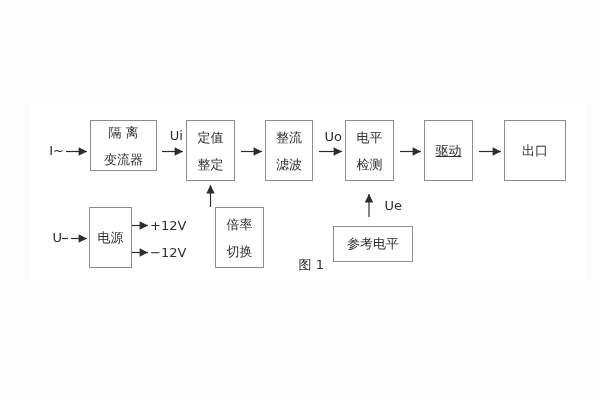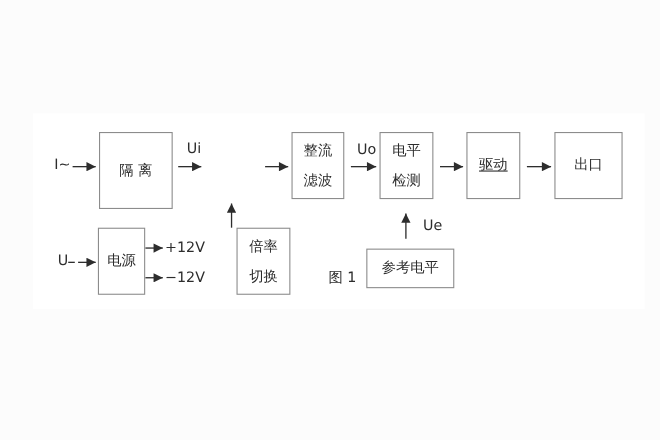--- a/index.html
+++ b/index.html
@@ -23,21 +23,21 @@
     white-space:nowrap;
   }
   .lbl{
     position:absolute;
     color:#2d2d2d;
     font-size:13px;
     line-height:16px;
     text-align:right;
     white-space:nowrap;
   }
-  .caption{font-size:13px;color:#2d2d2d;}
+  .caption{font-size:13px;color:#2d2d2d;margin-top:12px;}
 </style>
 </head>
 <body>
 
 <div class="stage">
 
   <div class="canvas"></div>
 
   <svg class="wires" width="600" height="400" viewBox="0 0 600 400" xmlns="http://www.w3.org/2000/svg">
     <defs>
@@ -54,24 +54,29 @@
       <line x1="479" y1="151.5" x2="501" y2="151.5" marker-end="url(#arr)"></line>
       <line x1="62" y1="238.5" x2="68" y2="238.5"></line>
       <line x1="71" y1="238.5" x2="87" y2="238.5" marker-end="url(#arr)"></line>
       <line x1="132" y1="225.5" x2="148" y2="225.5" marker-end="url(#arr)"></line>
       <line x1="132" y1="252.5" x2="148" y2="252.5" marker-end="url(#arr)"></line>
       <line x1="210.5" y1="207" x2="210.5" y2="185" marker-end="url(#arr)"></line>
       <line x1="369" y1="217" x2="369" y2="194" marker-end="url(#arr)"></line>
     </g>
   </svg>
 
-  <div class="block" style="left:90px;top:120px;width:67px;height:70px;">
+  <div class="block" style="left:90px;top:120px;width:67px;height:51px;">
     <span>隔 离</span>
+    <span>变流器</span>
   </div>
 
+  <div class="block" style="left:186px;top:120px;width:49px;height:61px;">
+    <span>定值</span>
+    <span>整定</span>
+  </div>
 
   <div class="block" style="left:345px;top:120px;width:49px;height:61px;">
     <span>电平</span>
     <span>检测</span>
   </div>
 
   <div class="block" style="left:265px;top:120px;width:48px;height:61px;">
     <span>整流</span>
     <span>滤波</span>
   </div>

